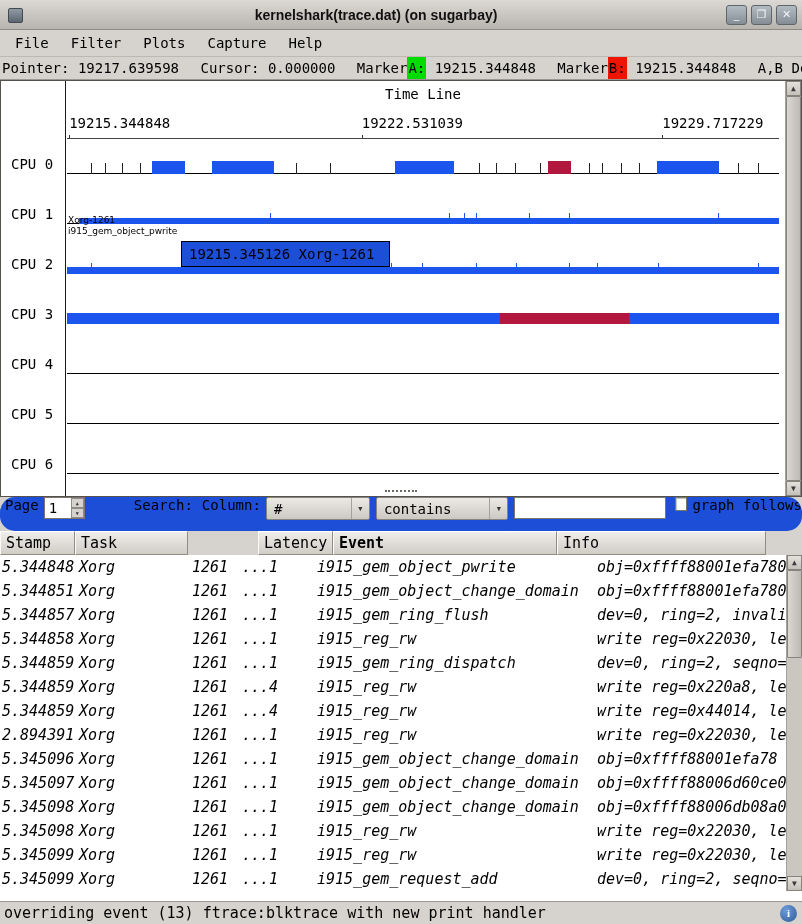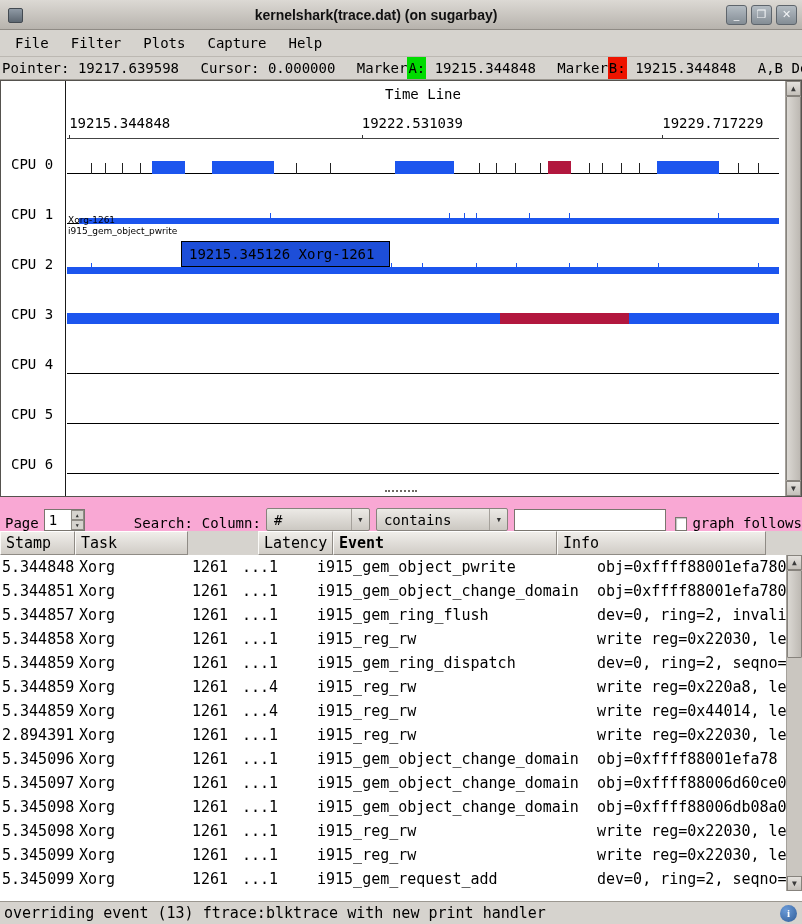--- a/index.html
+++ b/index.html
@@ -59,22 +59,22 @@
   .table-scroll{right:0;top:555px;height:336px;}
   .sb-btn{position:absolute;left:0;width:15px;height:15px;background:linear-gradient(#e4e1dd,#c4c0ba);
     border:1px solid #87837d;font-size:8px;text-align:center;line-height:13px;color:#3a3a3a;}
   .sb-up{top:0;} .sb-down{bottom:0;}
   .sb-thumb{position:absolute;left:0;width:15px;background:linear-gradient(90deg,#dbd8d3,#bdb9b3);
     border:1px solid #87837d;border-radius:1px;}
   
   .splitter{position:absolute;top:490px;left:50%;transform:translateX(-50%);width:32px;height:6px;
     border-top:2px dotted #6e6a64;}
   
-  .controls{position:absolute;top:497px;left:0;width:802px;height:34px;background:#f9a8d4;
-    display:flex;align-items:flex-end;font-size:14px;white-space:nowrap;overflow:hidden;padding-left:5px;}
+  .controls{position:absolute;top:497px;left:0;width:802px;height:34px;background:#1d4ed8;
+    display:flex;align-items:flex-start;font-size:14px;white-space:nowrap;overflow:hidden;padding-left:5px;border-radius:15px;}
   .spinbox{margin-left:5px;width:48px;height:22px;background:#fff;border:1px solid #7a766f;
     position:relative;font-size:14px;line-height:20px;padding-left:4px;}
   .spin-btns{position:absolute;right:0;top:0;width:13px;height:20px;}
   .spin-b{height:10px;background:#d6d3ce;border:1px solid #8f8b85;font-size:5px;line-height:8px;
     text-align:center;color:#333;}
   .lbl-search{margin-left:49px;} .lbl-column{margin-left:9px;}
   .combo{height:23px;background:linear-gradient(#eceae6,#ccc8c2);border:1px solid #87837d;
     border-radius:2px;display:flex;align-items:center;margin-left:5px;}
   .combo-text{flex:1;padding-left:7px;font-size:14px;}
   .combo-arrow{width:18px;height:100%;border-left:1px solid #a5a19b;font-size:7px;
@@ -84,21 +84,21 @@
     font-family:"DejaVu Sans Mono",monospace;font-size:14px;padding:0 4px;}
   .checkbox{margin-left:9px;width:14px;height:14px;background:#fff;border:1px solid #7a766f;
     box-shadow:inset 1px 1px 1px rgba(0,0,0,.25);}
   .lbl-graphf{margin-left:5px;}
   
   .thead{position:absolute;top:531px;left:0;width:802px;height:24px;display:flex;background:#d6d3ce;}
   .th{height:24px;background:linear-gradient(#f0eeea,#d0ccc6);border-top:1px solid #fff;
     border-left:1px solid #fbfaf8;border-right:1px solid #8f8b85;border-bottom:1px solid #8f8b85;
     font-size:15px;line-height:22px;padding-left:5px;white-space:nowrap;overflow:hidden;}
   .tbody{position:absolute;top:555px;left:0;width:802px;height:346px;background:#fff;overflow:hidden;}
-  .tr{display:flex;height:24px;}
+  .tr{display:flex;height:24px;font-style:italic;}
   .td{font-size:15px;line-height:24px;white-space:pre;overflow:hidden;padding-left:4px;}
   
   .statusbar{position:absolute;top:901px;left:0;width:802px;height:23px;background:#d6d3ce;
     border-top:1px solid #9b9790;font-size:15px;line-height:22px;padding-left:4px;
     white-space:nowrap;overflow:hidden;}
   .info-icon{position:absolute;right:5px;top:3px;width:17px;height:17px;border-radius:50%;
     background:radial-gradient(circle at 35% 30%,#6b9bd8,#2f5c98);color:#fff;font-size:11px;
     font-weight:bold;text-align:center;line-height:17px;font-family:"Liberation Serif",serif;}
 </style>
 </head>

